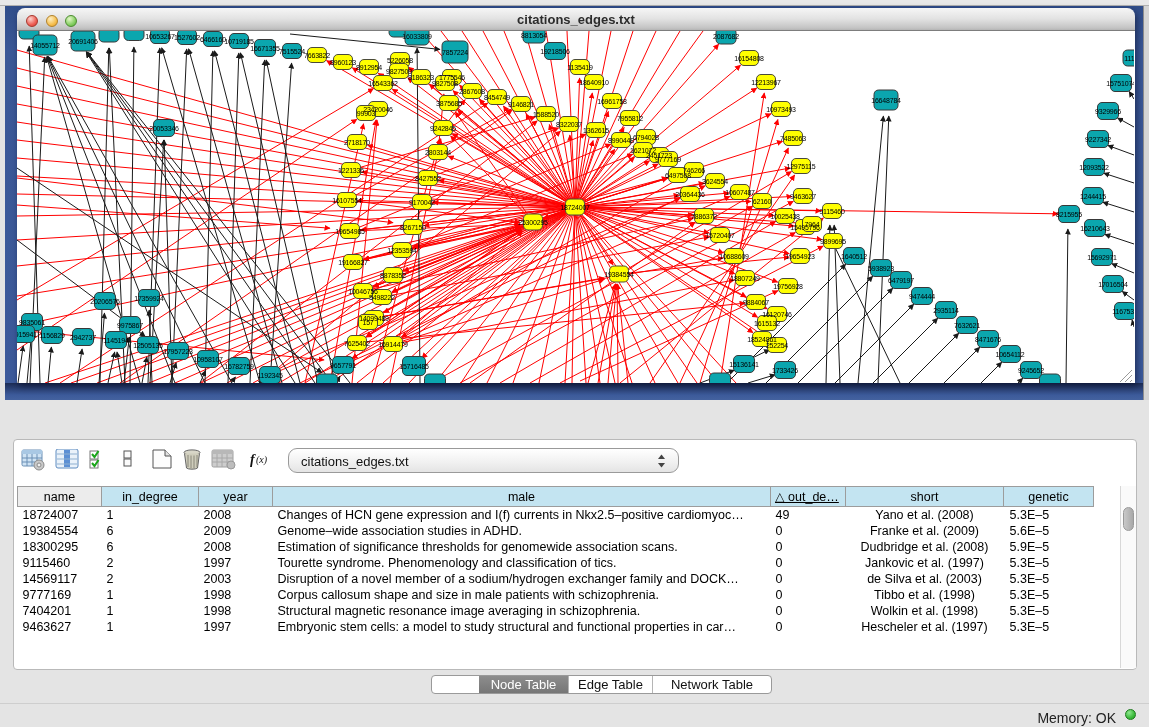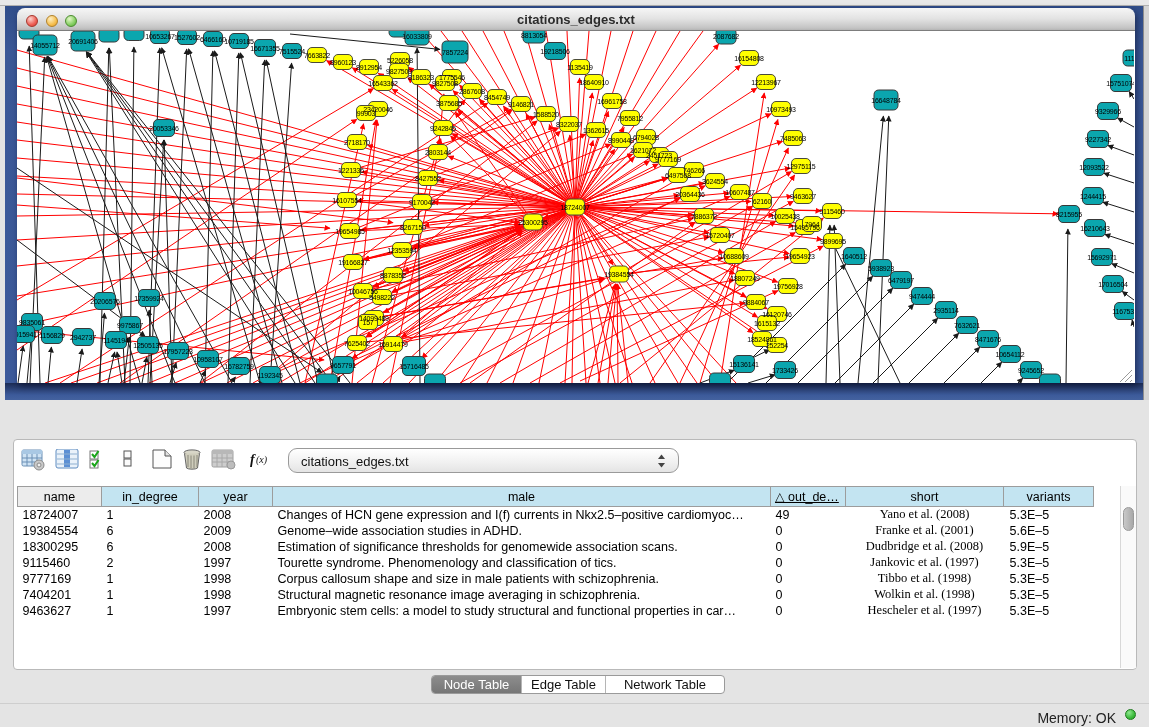--- a/index.html
+++ b/index.html
@@ -15,21 +15,21 @@
 #tpanel { position:absolute; left:0; top:400px; width:1149px; height:327px; background:#e4e4e4; }
 #tphead { position:absolute; left:0; top:0; width:1149px; height:31px; background:linear-gradient(#ececec,#dcdcdc); border-bottom:1px solid #c2c2c2; }
 #tphead .t { position:absolute; left:8px; top:9px; font-size:13px; color:#1a1a1a; }
 #whitepanel { position:absolute; left:13px; top:39px; width:1124px; height:231px; background:#fff; border:1px solid #b9b9b9; border-radius:4px; }
 #combo { position:absolute; left:274px; top:8px; width:391px; height:25px; background:linear-gradient(#fff,#f0f0f0 60%,#e4e4e4); border:1px solid #9a9a9a; border-radius:9px; }
 #combo .t { position:absolute; left:12px; top:5px; font-size:13px; color:#111; }
 table { border-collapse:collapse; table-layout:fixed; width:1075px; font-size:12.5px; }
 th { background:#c3e4f1; border:1px solid #9c9c9c; font-weight:normal; font-size:12.5px; height:20px; padding:0;text-align:center; }
 th.c1 { background:#ececec; }
 td { height:16px; padding:0 0 0 5px; white-space:nowrap; overflow:hidden; font-size:12.5px; color:#000; }
-td.c6 { text-align:center; padding:0;font-family:Liberation Serif, serif; }
+td.c6 { text-align:center; padding:0; }
 td.c7 { padding-left:6px; }
 #tabs { position:absolute; left:431px; top:275px; height:19px; display:flex; border:1px solid #9a9a9a; border-radius:4px; overflow:hidden; background:#fff; }
 #tabs div { font-size:13px; line-height:18px; color:#111; text-align:center; }
 #tabs .sel { background:linear-gradient(#8d8d8d,#767676); color:#fff; }
 #tabs .sep { padding:0; width:1px; background:#b5b5b5; }
 #statusline { position:absolute; left:0; top:303px; width:1149px; border-top:1px solid #cecece; }
 #mem { position:absolute; right:33px; top:310px; font-size:14px; color:#222; }
 #memdot { position:absolute; right:13px; top:309px; width:11px; height:11px; border-radius:6px; background:radial-gradient(circle at 35% 30%,#8fe88f,#3dbb3d 60%,#22a022); border:1px solid #1d7a1d; }
 #splitgrip { position:absolute; left:571px; top:401px; width:9px; height:5px; }
 </style></head><body>
@@ -675,40 +675,40 @@
             <col style="width:90px">
           </colgroup>
         <thead>
             <tr>
               <th class="c1">name</th>
               <th>in_degree</th>
               <th>year</th>
               <th>male</th>
               <th style="text-align:left;padding-left:4px;text-decoration:underline;">△ out_de…</th>
               <th>short</th>
-              <th>variants</th>
+              <th>genetic</th>
             </tr>
           </thead>
         <tbody>
 <tr>
               <td class="c1">18724007</td>
               <td class="c2">1</td>
               <td class="c3">2008</td>
               <td class="c4">Changes of HCN gene expression and I(f) currents in Nkx2.5–positive cardiomyoc…</td>
               <td class="c5">49</td>
               <td class="c6">Yano et al. (2008)</td>
               <td class="c7">5.3E–5</td>
             </tr>
 <tr>
               <td class="c1">19384554</td>
               <td class="c2">6</td>
               <td class="c3">2009</td>
               <td class="c4">Genome–wide association studies in ADHD.</td>
               <td class="c5">0</td>
-              <td class="c6">Franke et al. (2001)</td>
+              <td class="c6">Franke et al. (2009)</td>
               <td class="c7">5.6E–5</td>
             </tr>
 <tr>
               <td class="c1">18300295</td>
               <td class="c2">6</td>
               <td class="c3">2008</td>
               <td class="c4">Estimation of significance thresholds for genomewide association scans.</td>
               <td class="c5">0</td>
               <td class="c6">Dudbridge et al. (2008)</td>
               <td class="c7">5.9E–5</td>
@@ -716,20 +716,29 @@
 <tr>
               <td class="c1">9115460</td>
               <td class="c2">2</td>
               <td class="c3">1997</td>
               <td class="c4">Tourette syndrome. Phenomenology and classification of tics.</td>
               <td class="c5">0</td>
               <td class="c6">Jankovic et al. (1997)</td>
               <td class="c7">5.3E–5</td>
             </tr>
 <tr>
+              <td class="c1">14569117</td>
+              <td class="c2">2</td>
+              <td class="c3">2003</td>
+              <td class="c4">Disruption of a novel member of a sodium/hydrogen exchanger family and DOCK…</td>
+              <td class="c5">0</td>
+              <td class="c6">de Silva et al. (2003)</td>
+              <td class="c7">5.3E–5</td>
+            </tr>
+<tr>
               <td class="c1">9777169</td>
               <td class="c2">1</td>
               <td class="c3">1998</td>
               <td class="c4">Corpus callosum shape and size in male patients with schizophrenia.</td>
               <td class="c5">0</td>
               <td class="c6">Tibbo et al. (1998)</td>
               <td class="c7">5.3E–5</td>
             </tr>
 <tr>
               <td class="c1">7404201</td>
@@ -750,21 +759,21 @@
               <td class="c7">5.3E–5</td>
             </tr>
         </tbody>
       </table>
     </div>
     <div style="position:absolute;left:1106px;top:46px;width:16px;height:182px;background:#fafafa;border-left:1px solid #d8d8d8;">
       <div style="position:absolute;left:2px;top:21px;width:11px;height:24px;background:linear-gradient(90deg,#c9c9c9,#a8a8a8);border-radius:6px;border:1px solid #999;"></div>
     </div>
   </div>
   <div id="tabs">
-    <div class="sel" style="width:89px;">Node Table</div>
+    <div class="sel" style="width:89px;margin-left:47px;">Node Table</div>
       <div class="sep"></div>
       <div style="width:83px;">Edge Table</div>
       <div class="sep"></div>
       <div style="width:118px;">Network Table</div>
   </div>
   <div id="statusline"></div>
   <div id="mem">Memory: OK</div>
   <div id="memdot"></div>
 </div>
 </body></html>

